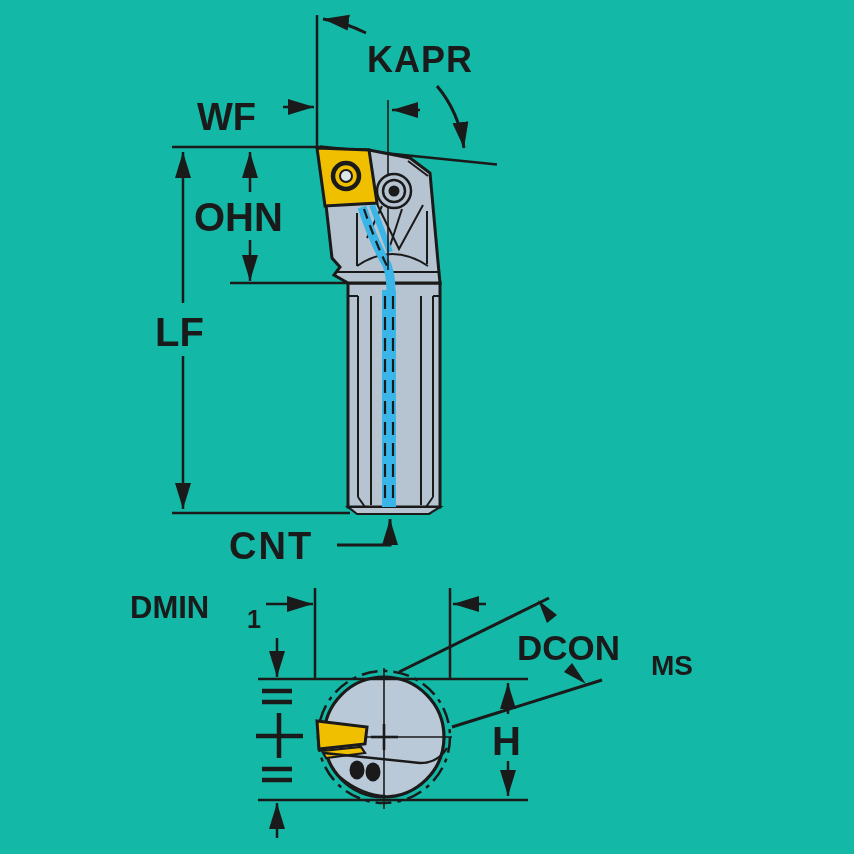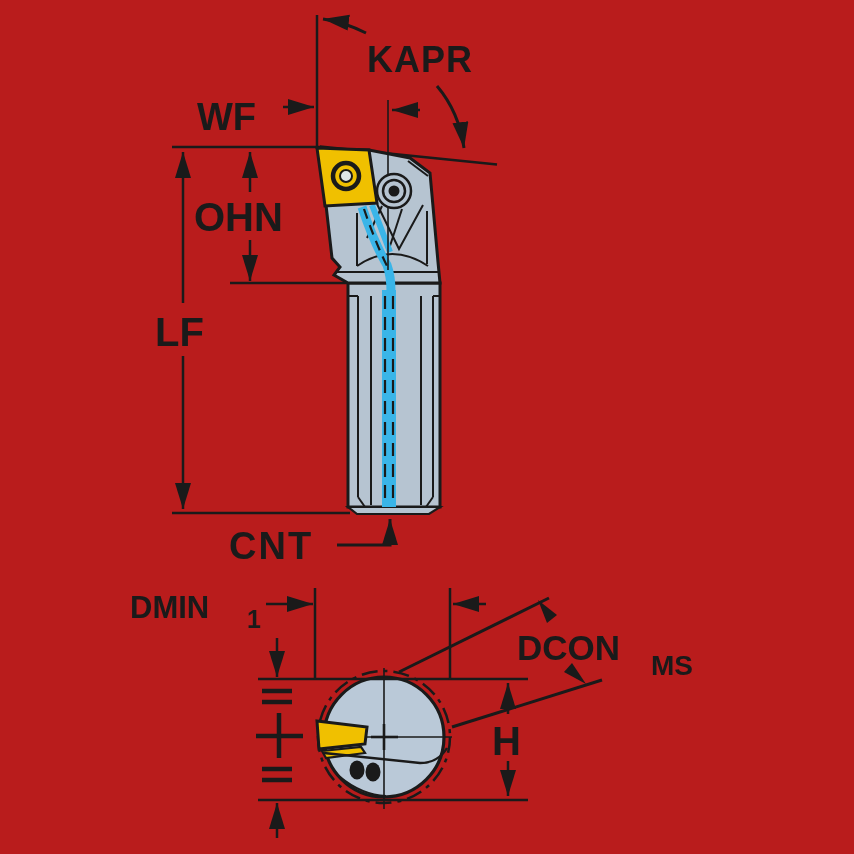--- a/index.html
+++ b/index.html
@@ -7,21 +7,21 @@
     padding: 0;
     background: #ffffff;
     width: 854px;
     height: 854px;
     overflow: hidden;
   }
   .stage {
     position: relative;
     width: 854px;
     height: 854px;
-    background: #b91c1c;
+    background: #14b8a6;
   }
   svg { display: block; }
   text.dim-label {
     font-family: "Liberation Sans", sans-serif;
     font-weight: bold;
     fill: #1a1a1a;
   }
 </style>
 </head>
 <body>

